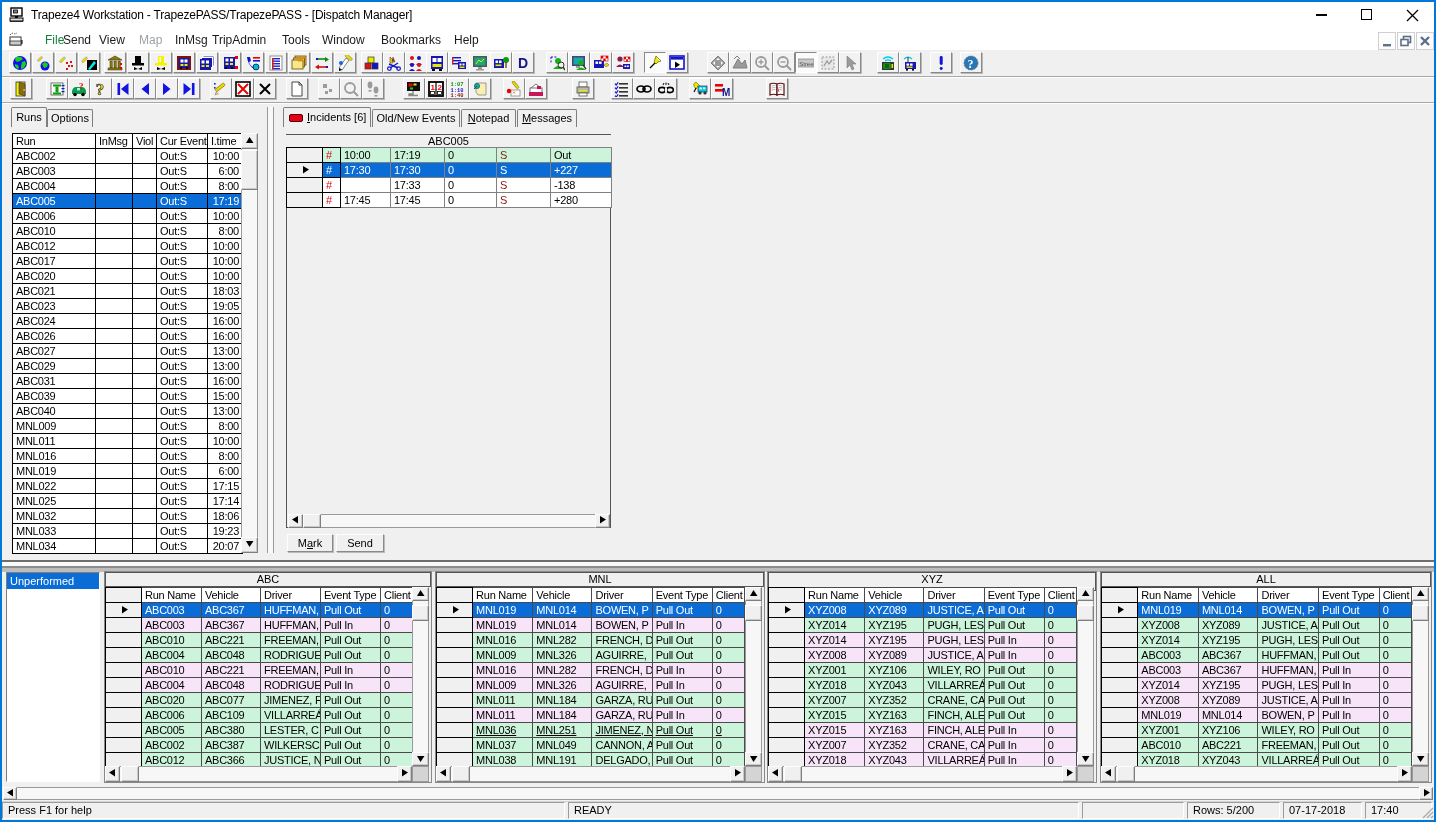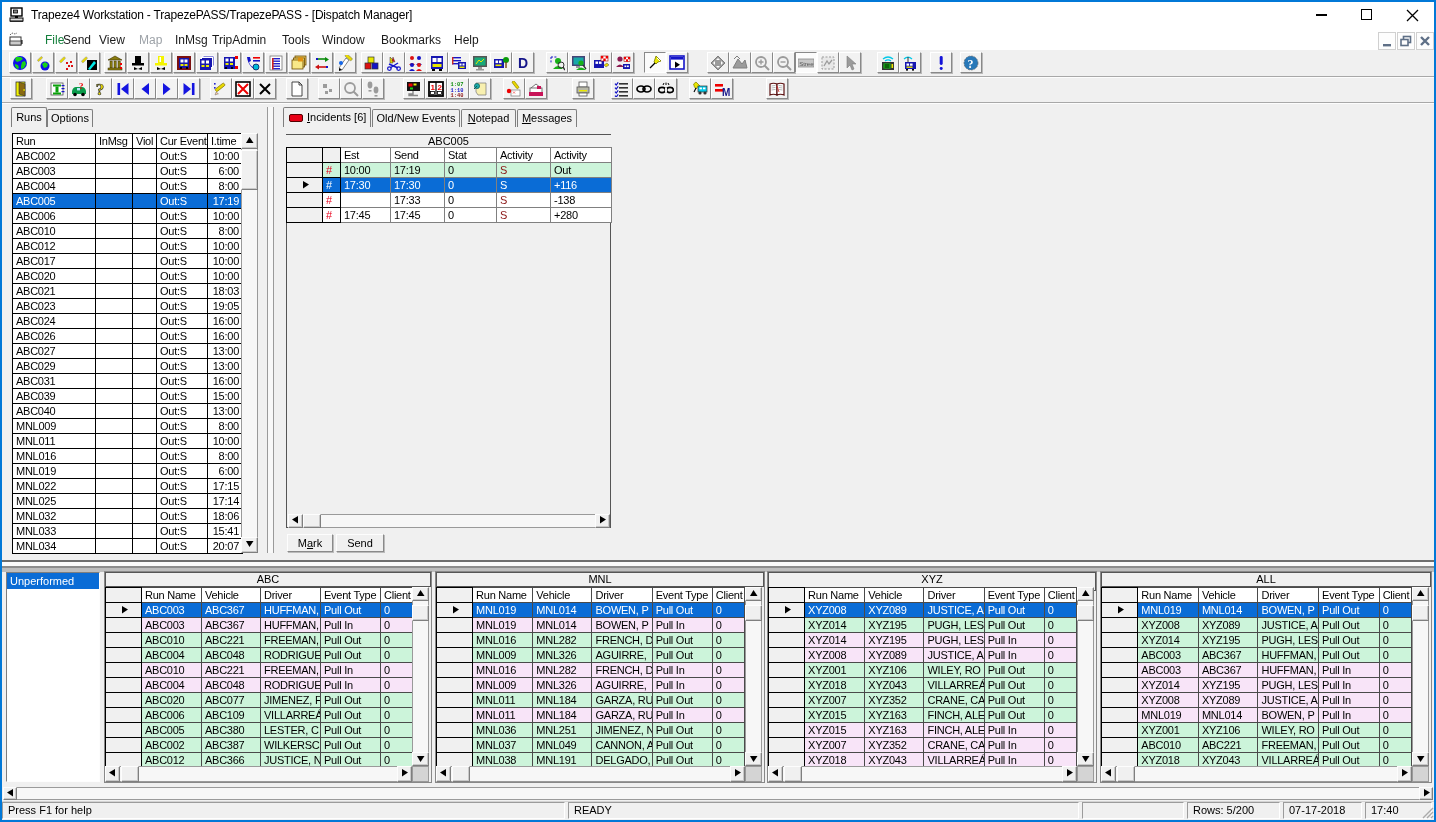--- a/index.html
+++ b/index.html
@@ -855,21 +855,21 @@
           <td style="border:1px solid #000;"></td>
           <td style="border:1px solid #000;"></td>
           <td style="border:1px solid #000;">Out:S</td>
           <td style="border:1px solid #000;text-align:right;padding-right:3px;">18:06</td>
         </tr>
         <tr style="">
           <td style="border:1px solid #000;">MNL033</td>
           <td style="border:1px solid #000;"></td>
           <td style="border:1px solid #000;"></td>
           <td style="border:1px solid #000;">Out:S</td>
-          <td style="border:1px solid #000;text-align:right;padding-right:3px;">15:41</td>
+          <td style="border:1px solid #000;text-align:right;padding-right:3px;">19:23</td>
         </tr>
         <tr style="">
           <td style="border:1px solid #000;">MNL034</td>
           <td style="border:1px solid #000;"></td>
           <td style="border:1px solid #000;"></td>
           <td style="border:1px solid #000;">Out:S</td>
           <td style="border:1px solid #000;text-align:right;padding-right:3px;">20:07</td>
         </tr>
       </tbody>
     </table>
@@ -890,48 +890,39 @@
       <colgroup>
         <col style="width:36px">
         <col style="width:18px">
         <col style="width:50px">
         <col style="width:54px">
         <col style="width:52px">
         <col style="width:54px">
         <col style="width:61px">
       </colgroup>
       <tbody>
-        <tr>
-          <td style="border:1px solid #000;background:#f0f0f0;"></td>
-          <td style="border:1px solid #000;background:#f0f0f0;"></td>
-          <td style="border:1px solid #808080;background:#fff;">Est</td>
-          <td style="border:1px solid #808080;background:#fff;">Send</td>
-          <td style="border:1px solid #808080;background:#fff;">Stat</td>
-          <td style="border:1px solid #808080;background:#fff;">Activity</td>
-          <td style="border:1px solid #808080;background:#fff;">Activity</td>
-        </tr>
         <tr style="background:#ccf4da;color:#000;">
           <td style="border:1px solid #000;background:#f0f0f0;text-align:center;"></td>
           <td style="border:1px solid #000;background:#f0f0f0;background:#ccf4da;color:#e8001c;">#</td>
           <td style="border:1px solid #808080;">10:00</td>
           <td style="border:1px solid #808080;">17:19</td>
           <td style="border:1px solid #808080;">0</td>
           <td style="border:1px solid #808080;color:#8b1616;">S</td>
           <td style="border:1px solid #808080;">Out</td>
         </tr>
         <tr style="background:#0a6cd6;color:#fff;">
           <td style="border:1px solid #000;background:#f0f0f0;text-align:center;"><svg width="9" height="9">
               <path d="M2 1 L2 8.5 L8 4.5 Z" fill="#000"></path>
             </svg></td>
           <td style="border:1px solid #000;background:#f0f0f0;background:#0a6cd6;color:#fff;">#</td>
           <td style="border:1px solid #808080;">17:30</td>
           <td style="border:1px solid #808080;">17:30</td>
           <td style="border:1px solid #808080;">0</td>
           <td style="border:1px solid #808080;color:#fff;">S</td>
-          <td style="border:1px solid #808080;">+116</td>
+          <td style="border:1px solid #808080;">+227</td>
         </tr>
         <tr style="background:#fff;color:#000;">
           <td style="border:1px solid #000;background:#f0f0f0;text-align:center;"></td>
           <td style="border:1px solid #000;background:#f0f0f0;background:#fff;color:#e8001c;">#</td>
           <td style="border:1px solid #808080;"></td>
           <td style="border:1px solid #808080;">17:33</td>
           <td style="border:1px solid #808080;">0</td>
           <td style="border:1px solid #808080;color:#8b1616;">S</td>
           <td style="border:1px solid #808080;">-138</td>
         </tr>
@@ -1173,21 +1164,21 @@
           <td style="border:1px solid #4a4a4a;">0</td>
         </tr>
         <tr style="background:#f8e4f8;color:#000;">
           <td style="border:1px solid #000;background:#f0f0f0;text-align:center;"></td>
           <td style="border:1px solid #4a4a4a;">MNL011</td>
           <td style="border:1px solid #4a4a4a;">MNL184</td>
           <td style="border:1px solid #4a4a4a;">GARZA, RU</td>
           <td style="border:1px solid #4a4a4a;">Pull In</td>
           <td style="border:1px solid #4a4a4a;">0</td>
         </tr>
-        <tr style="background:#ccf4da;color:#000;">
+        <tr style="background:#ccf4da;color:#000;text-decoration:underline;">
           <td style="border:1px solid #000;background:#f0f0f0;text-align:center;"></td>
           <td style="border:1px solid #4a4a4a;">MNL036</td>
           <td style="border:1px solid #4a4a4a;">MNL251</td>
           <td style="border:1px solid #4a4a4a;">JIMENEZ, N</td>
           <td style="border:1px solid #4a4a4a;">Pull Out</td>
           <td style="border:1px solid #4a4a4a;">0</td>
         </tr>
         <tr style="background:#ccf4da;color:#000;">
           <td style="border:1px solid #000;background:#f0f0f0;text-align:center;"></td>
           <td style="border:1px solid #4a4a4a;">MNL037</td>

